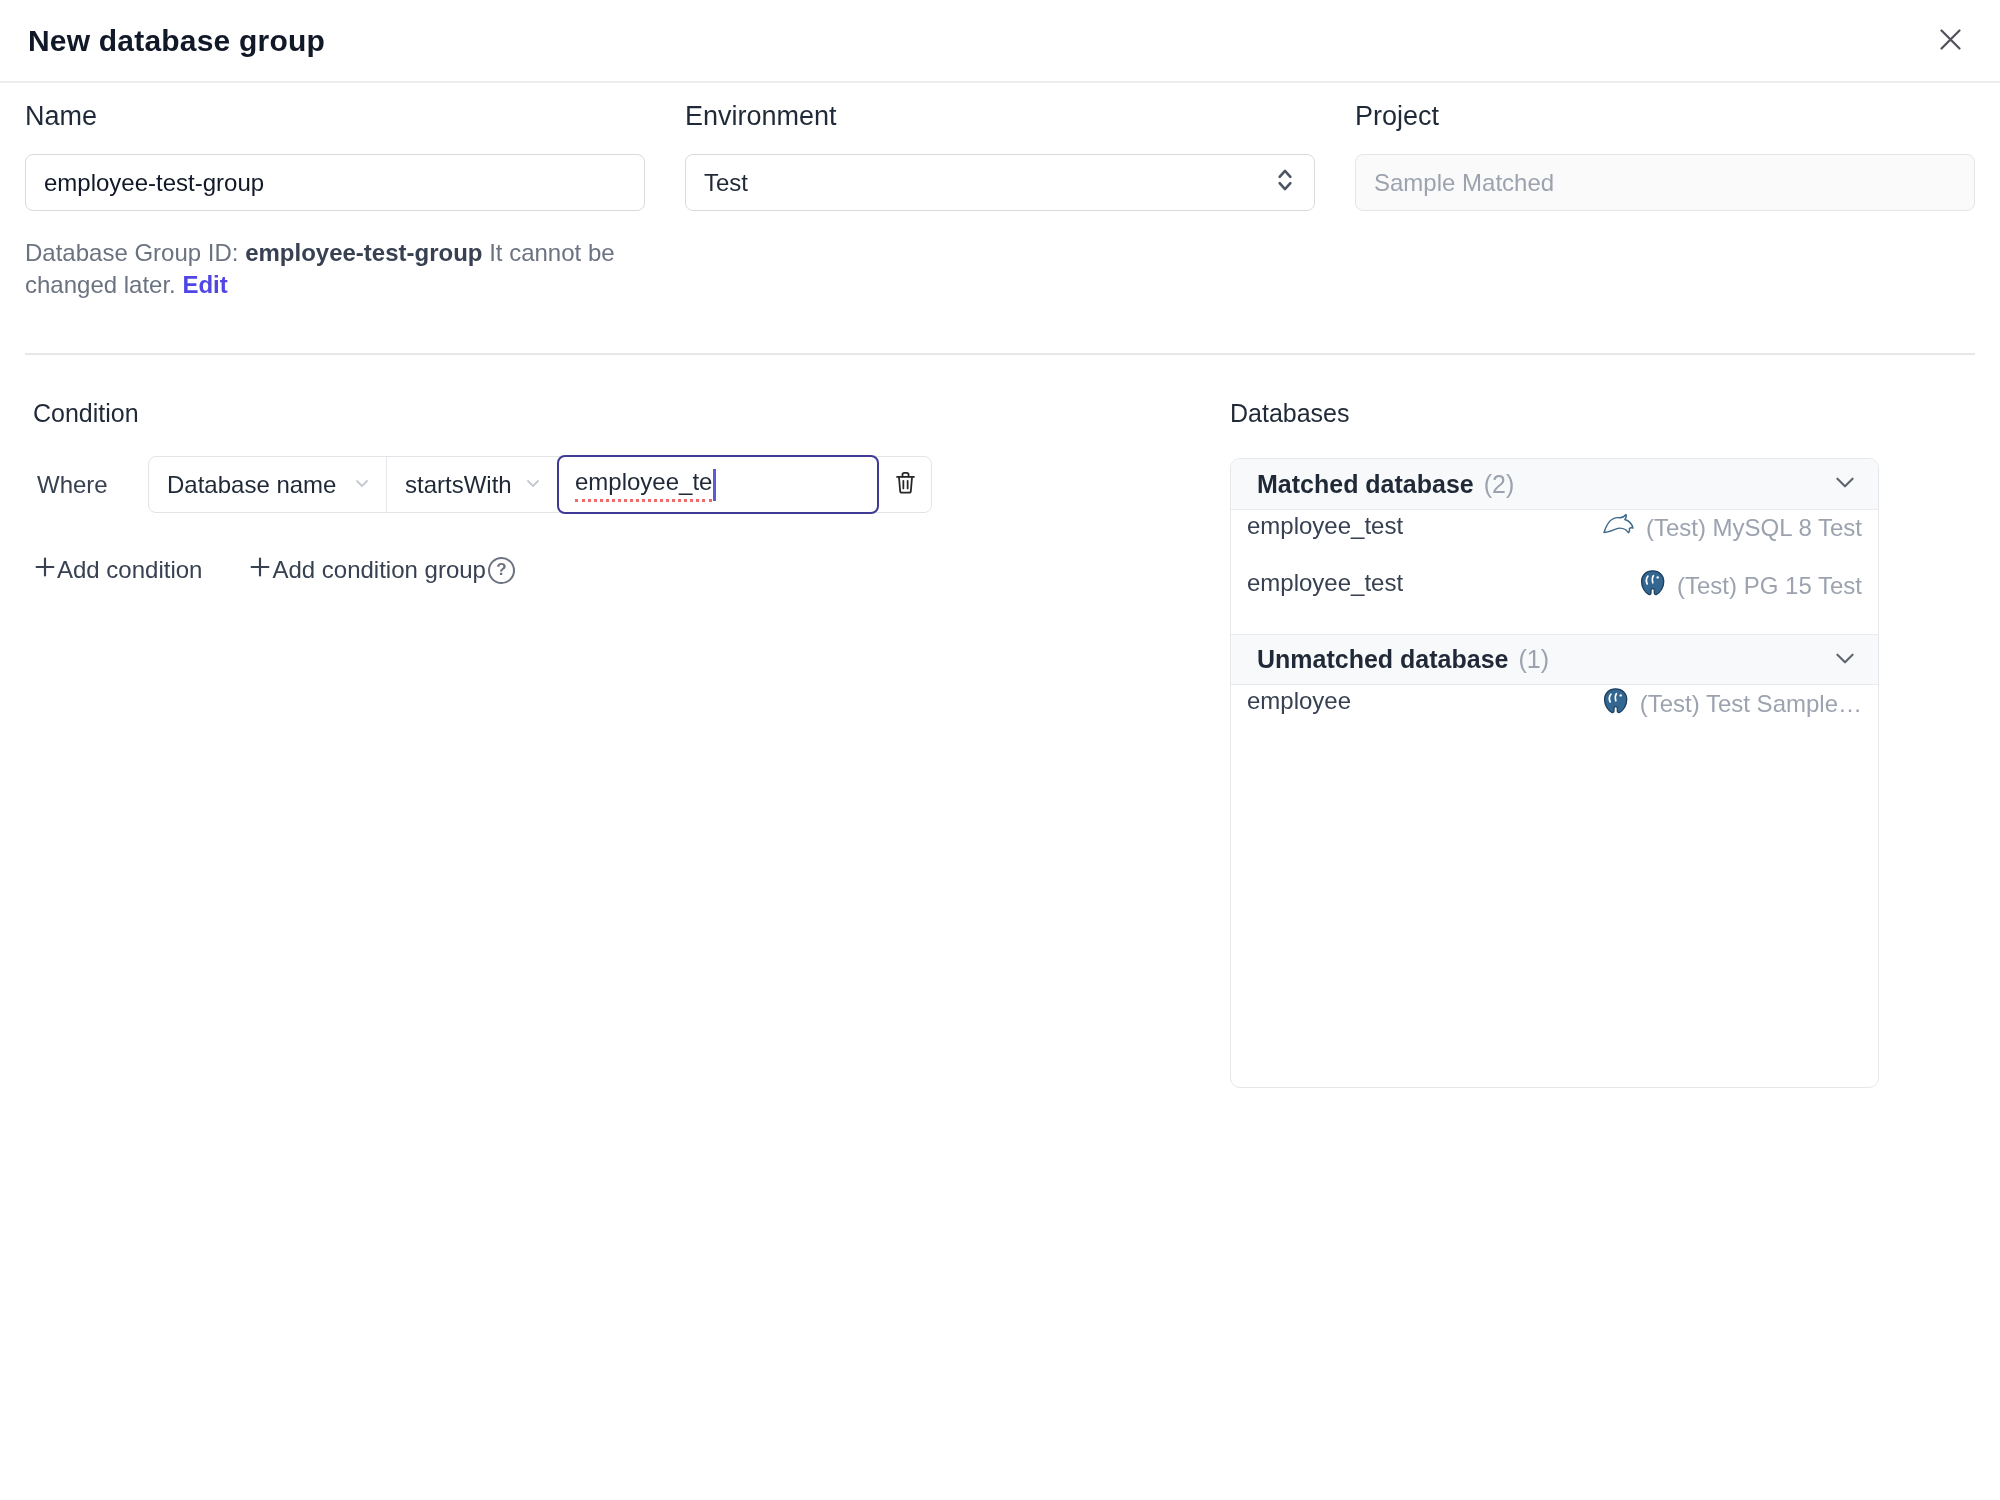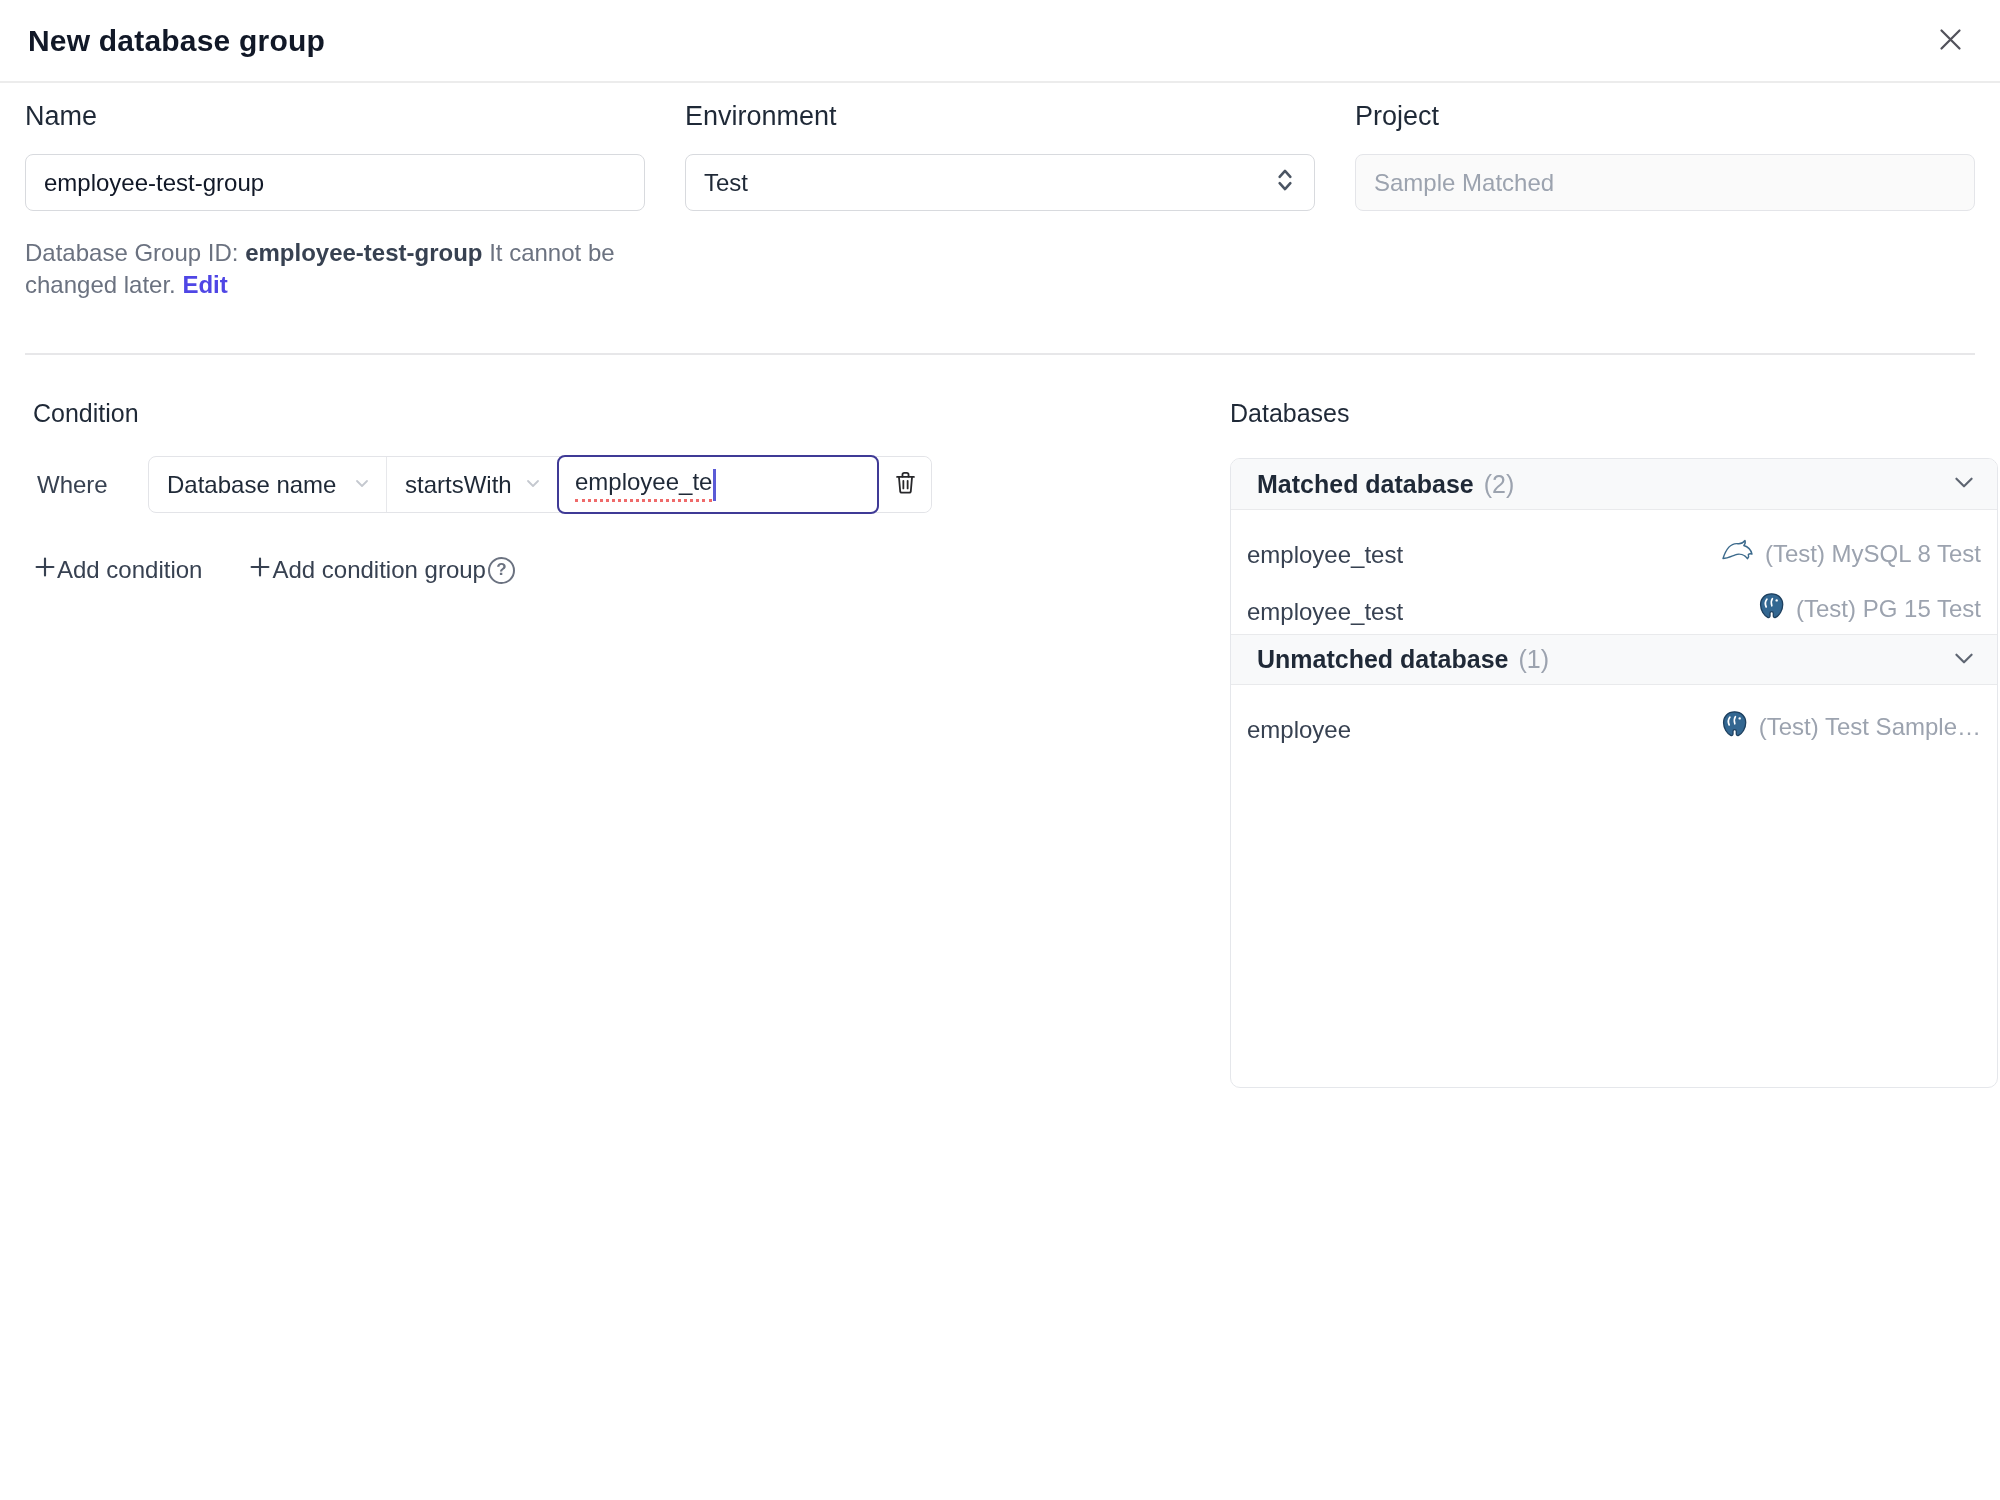--- a/index.html
+++ b/index.html
@@ -28,21 +28,21 @@
   .id-helper { width:620px; margin:26px 0 0 25px; font-size:24px;
     line-height:32px; color:#6b7280; }
   .id-helper b { color:#374151; font-weight:700; }
   .edit-link { color:#4f46e5; font-weight:700; cursor:pointer; text-decoration:none; }
 
   .section-divider { height:2px; background:#e7e7e9; margin:52px 25px 0 25px; }
 
   
   .lower { display:flex; padding:0 25px; margin-top:44px; gap:25px; }
   .cond-col { width:1180px; flex:none; }
-  .db-col { width:768px; flex:none; }
+  .db-col { width:649px; flex:none; }
   .section-heading { font-size:25px; font-weight:500; color:#1f2937; }
   .cond-col .section-heading { margin-left:8px; }
 
   
   .cond-row { display:flex; align-items:center; margin-top:28px; padding-left:12px; }
   .where-label { font-size:24px; color:#374151; width:111px; flex:none; }
   .cond-group { display:flex; align-items:center; height:57px;
     border:1px solid #e3e4e8; border-radius:8px; background:#fff; }
   .cond-seg { display:flex; align-items:center; justify-content:space-between;
     height:100%; padding:0 14px 0 18px; cursor:pointer; font-size:24px; color:#1f2937; }
@@ -70,21 +70,21 @@
   .db-panel { margin-top:30px; height:630px; border:1px solid #e5e7eb;
     border-radius:10px; background:#fff; overflow:hidden; }
   .db-sec-header { height:51px; background:#f8f9fa; display:flex; align-items:center;
     justify-content:space-between; padding:0 20px 0 26px; cursor:pointer;
     border-bottom:1px solid #e9eaec; }
   .db-sec-header + * { }
   .db-sec-header.not-first { border-top:1px solid #e9eaec; }
   .db-sec-title { font-size:25px; font-weight:700; color:#1f2937; }
   .db-sec-count { font-weight:400; color:#9ca3af; margin-left:10px; }
   .db-rows { padding:2px 0 8px 0; }
-  .db-row { height:57px; display:flex; align-items:flex-end;
+  .db-row { height:57px; display:flex; align-items:flex-start;
     justify-content:space-between; padding:0 16px; }
   .db-name { font-size:24px; color:#374151; }
   .db-instance { display:flex; align-items:center; gap:10px;
     font-size:24px; color:#9ca3af; }
   .db-instance svg { flex:none; }
 </style>
 </head>
 <body>
 
 <div class="dlg-header">

